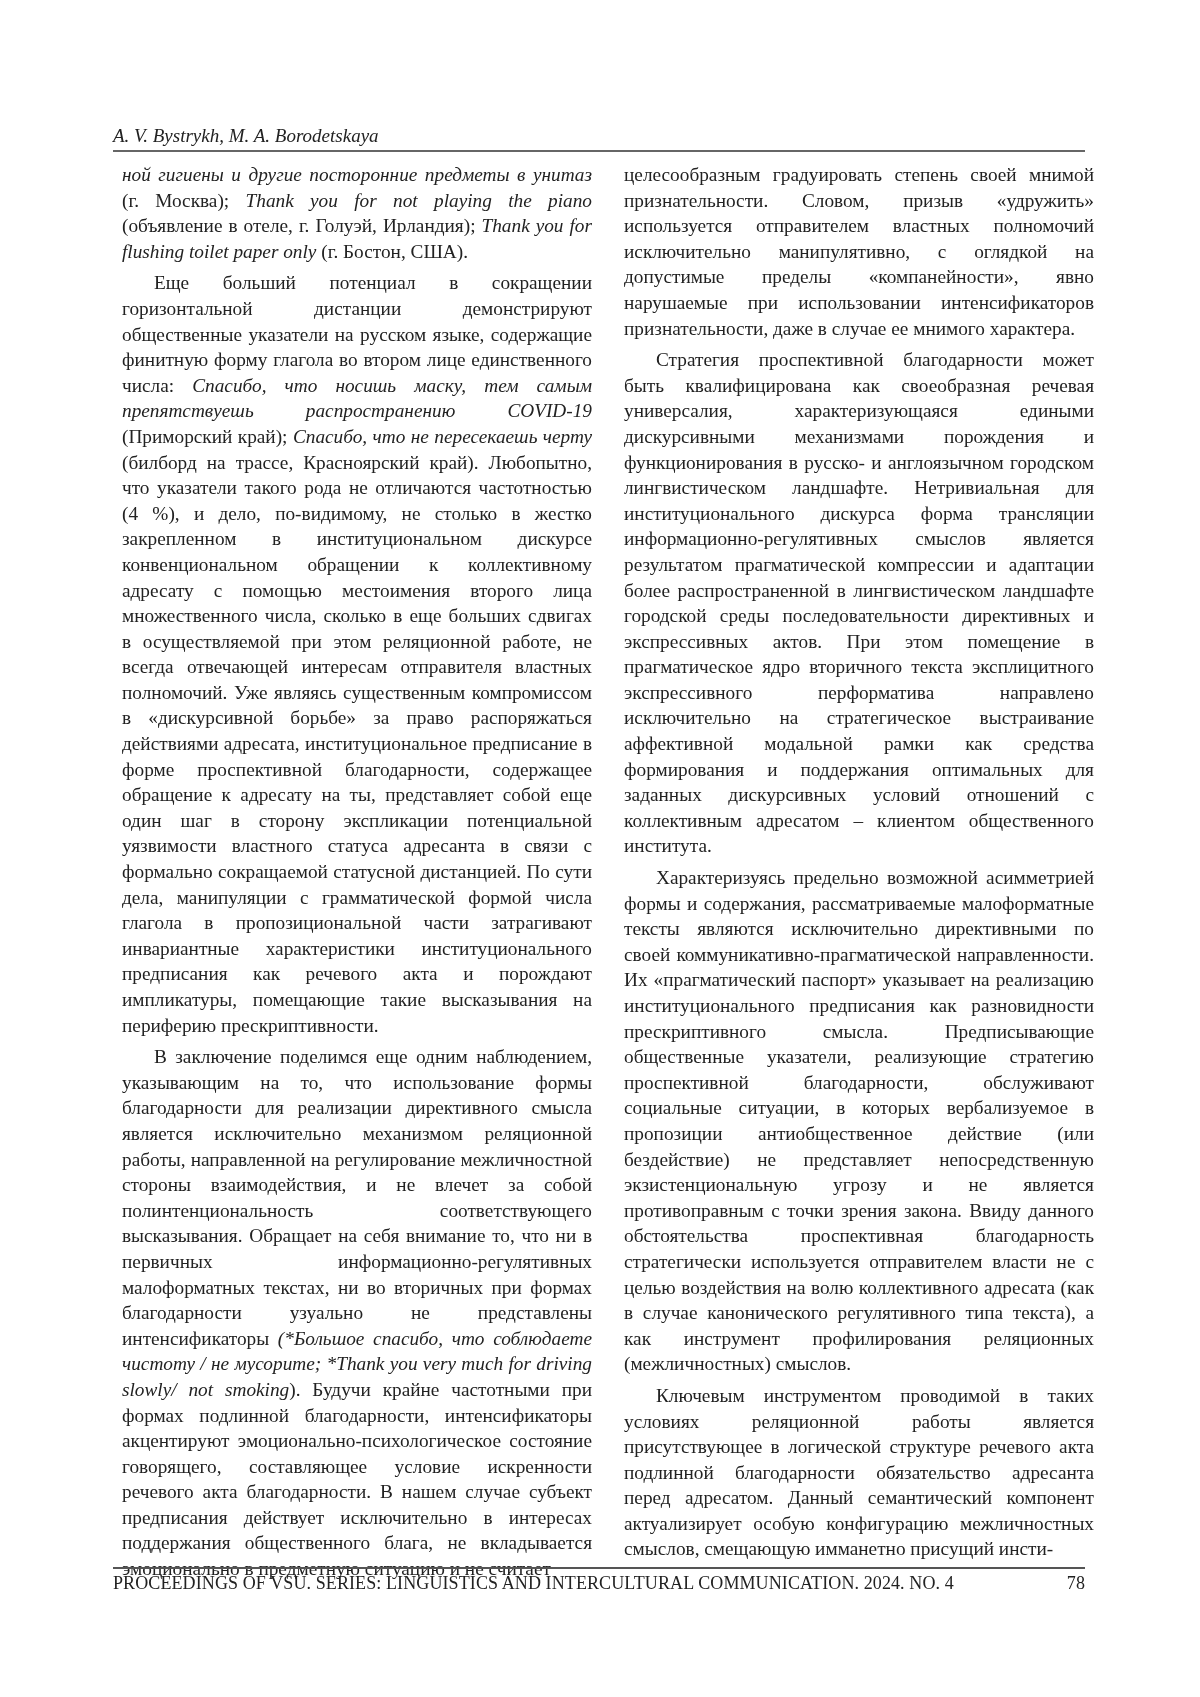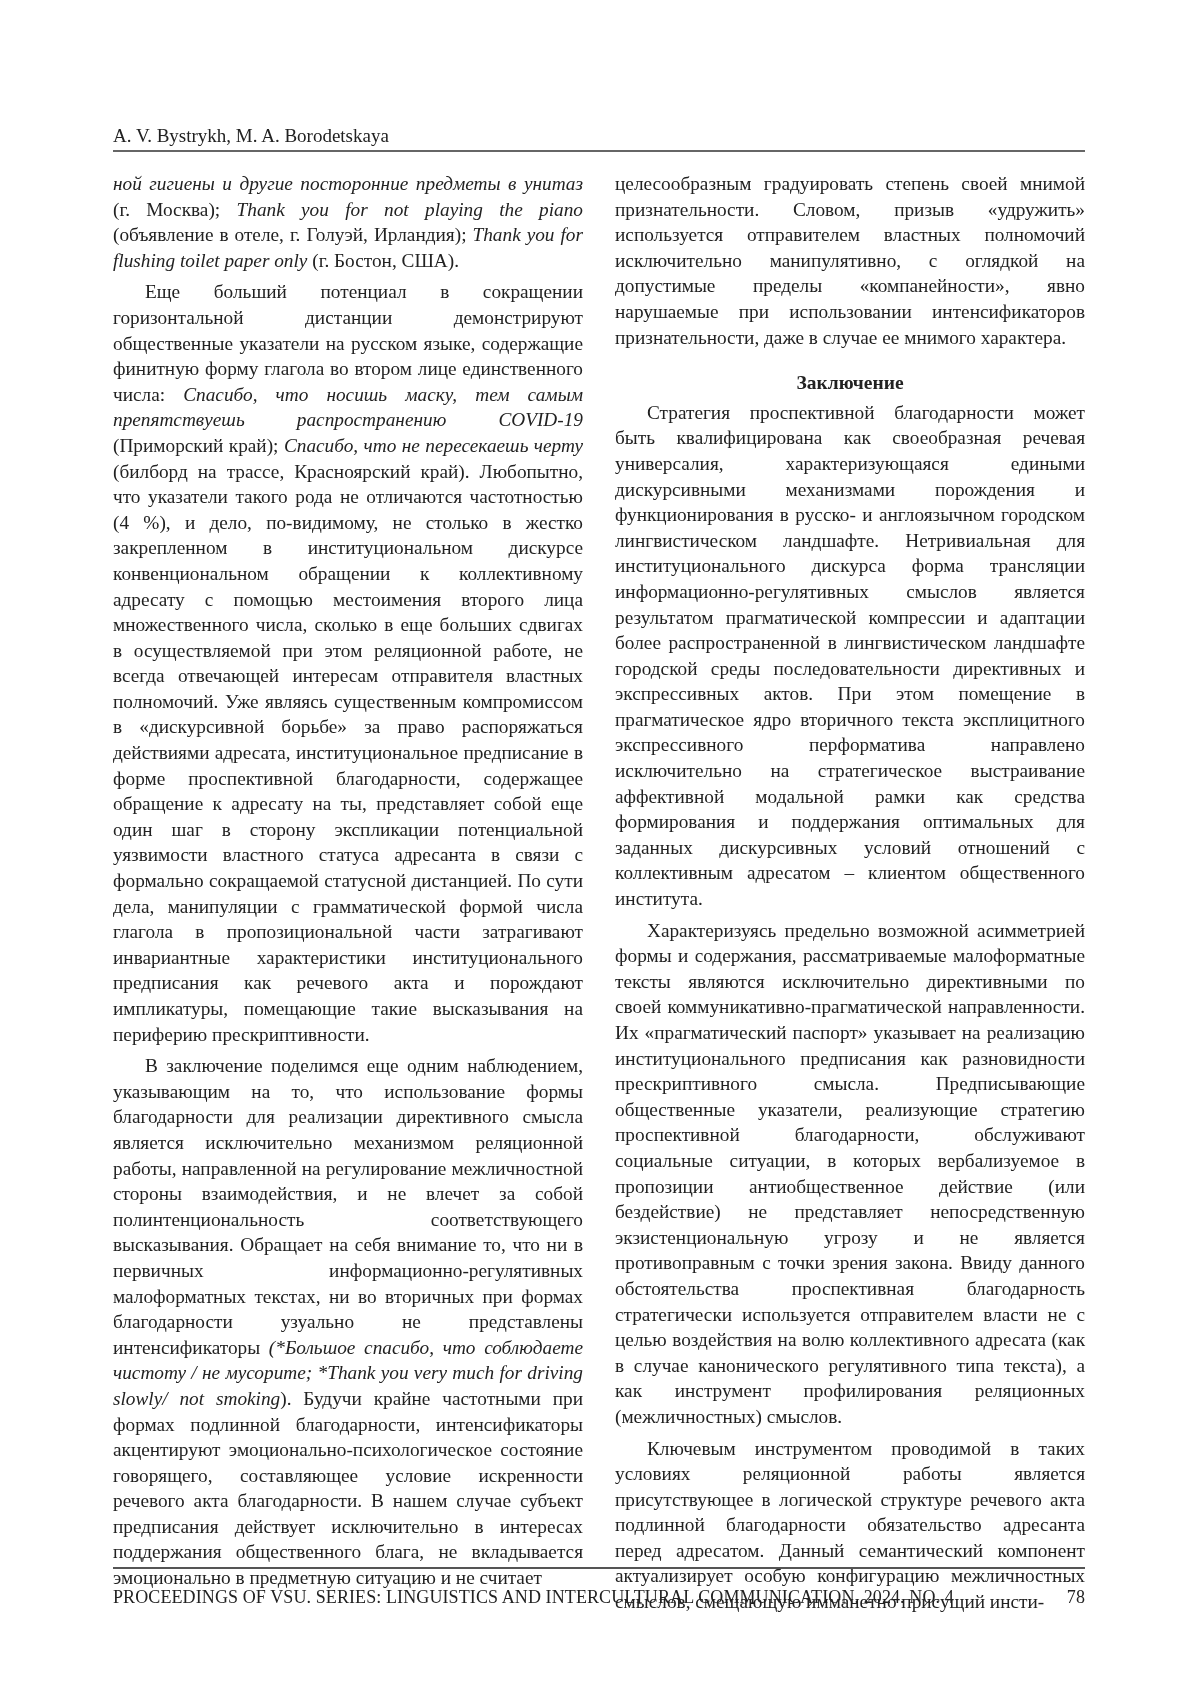--- a/index.html
+++ b/index.html
@@ -1,52 +1,51 @@
 <!DOCTYPE html>
 <html><head>
 <meta charset="utf-8">
 <style>
   html, body { margin: 0; padding: 0; background: #ffffff; }
   body { width: 1200px; height: 1697px; position: relative; overflow: hidden;
          font-family: "Liberation Serif", "DejaVu Serif", serif; color: #222; }
   .header { position: absolute; left: 113px; top: 122px; width: 972px; height: 30px;
             border-bottom: 2px solid #666; display: flex; justify-content: space-between;
             align-items: flex-end; font-size: 19px; padding-bottom: 3px; box-sizing: border-box; }
-  .header .authors { }
+  .header .authors { font-style: italic; }
   .header .title-run b { font-style: italic; font-weight: bold; }
   .header .title-run i { font-style: italic; font-weight: normal; }
-  .col { position: absolute; top: 171px; width: 470px; font-size: 19.3px; line-height: 25.6px;
-         text-align: justify; hyphens: manual; }
+  .col { position: absolute; top: 162px; width: 470px; font-size: 19.3px; line-height: 25.6px;
+         text-align: justify; hyphens: manual; margin-left: 9px; }
   .col.left { left: 113px; }
   .col.right { left: 615px; }
   .col p { margin: 0; text-indent: 0; }
   .col p.indent { text-indent: 32px; }
   .col p + p { margin-top: 6px; }
   .col i { font-style: italic; }
   .section-heading { text-align: center; font-weight: bold; margin: 20px 0 4px 0; font-size: 19.5px; }
   .footer { position: absolute; left: 113px; top: 1567px; width: 972px; border-top: 2px solid #555;
-            font-size: 18px; padding-top: 18px; display: flex; justify-content: space-between; letter-spacing: 0.1px; }
+            font-size: 18px; padding-top: 4px; display: flex; justify-content: space-between; letter-spacing: 0.1px; }
   .footer .journal { text-transform: uppercase; }
 </style>
 </head>
 <body>
 
 <div class="header">
   <span class="authors">A. V. Bystrykh, M. A. Borodetskaya</span>
 </div>
 
 <div class="col left">
   <p><i>ной гигиены и другие посторонние предметы в унитаз</i><span> (г. Москва); </span><i>Thank you for not playing the piano</i><span> (объявление в отеле, г. Голуэй, Ирландия); </span><i>Thank you for flushing toilet paper only</i><span> (г. Бостон, США).</span></p>
   <p class="indent"><span>Еще больший потенциал в сокращении горизонтальной дистанции демонстрируют общественные указатели на русском языке, содержащие финитную форму глагола во втором лице единственного числа: </span><i>Спасибо, что носишь маску, тем самым препятствуешь распространению COVID-19</i><span> (Приморский край); </span><i>Спасибо, что не пересекаешь черту</i><span> (билборд на трассе, Красноярский край). Любопытно, что указатели такого рода не отличаются частотностью (4 %), и дело, по-видимому, не столько в жестко закрепленном в институциональном дискурсе конвенциональном обращении к коллективному адресату с помощью местоимения второго лица множественного числа, сколько в еще больших сдвигах в осуществляемой при этом реляционной работе, не всегда отвечающей интересам отправителя властных полномочий. Уже являясь существенным компромиссом в «дискурсивной борьбе» за право распоряжаться действиями адресата, институциональное предписание в форме проспективной благодарности, содержащее обращение к адресату на ты, представляет собой еще один шаг в сторону экспликации потенциальной уязвимости властного статуса адресанта в связи с формально сокращаемой статусной дистанцией. По сути дела, манипуляции с грамматической формой числа глагола в пропозициональной части затрагивают инвариантные характеристики институционального предписания как речевого акта и порождают импликатуры, помещающие такие высказывания на периферию прескриптивности.</span></p>
   <p class="indent"><span>В заключение поделимся еще одним наблюдением, указывающим на то, что использование формы благодарности для реализации директивного смысла является исключительно механизмом реляционной работы, направленной на регулирование межличностной стороны взаимодействия, и не влечет за собой полинтенциональность соответствующего высказывания. Обращает на себя внимание то, что ни в первичных информационно-регулятивных малоформатных текстах, ни во вторичных при формах благодарности узуально не представлены интенсификаторы </span><i>(*Большое спасибо, что соблюдаете чистоту / не мусорите; *Thank you very much for driving slowly/ not smoking</i><span>). Будучи крайне частотными при формах подлинной благодарности, интенсификаторы акцентируют эмоционально-психологическое состояние говорящего, составляющее условие искренности речевого акта благодарности. В нашем случае субъект предписания действует исключительно в интересах поддержания общественного блага, не вкладывается эмоционально в предметную ситуацию и не считает</span></p>
 </div>
 
 <div class="col right">
   <p>целесообразным градуировать степень своей мнимой признательности. Словом, призыв «удружить» используется отправителем властных полномочий исключительно манипулятивно, с оглядкой на допустимые пределы «компанейности», явно нарушаемые при использовании интенсификаторов признательности, даже в случае ее мнимого характера.</p>
-  <div class="section-heading">Заключение</div>
   <p class="indent">Стратегия проспективной благодарности может быть квалифицирована как своеобразная речевая универсалия, характеризующаяся едиными дискурсивными механизмами порождения и функционирования в русско- и англоязычном городском лингвистическом ландшафте. Нетривиальная для институционального дискурса форма трансляции информационно-регулятивных смыслов является результатом прагматической компрессии и адаптации более распространенной в лингвистическом ландшафте городской среды последовательности директивных и экспрессивных актов. При этом помещение в прагматическое ядро вторичного текста эксплицитного экспрессивного перформатива направлено исключительно на стратегическое выстраивание аффективной модальной рамки как средства формирования и поддержания оптимальных для заданных дискурсивных условий отношений с коллективным адресатом – клиентом общественного института.</p>
   <p class="indent">Характеризуясь предельно возможной асимметрией формы и содержания, рассматриваемые малоформатные тексты являются исключительно директивными по своей коммуникативно-прагматической направленности. Их «прагматический паспорт» указывает на реализацию институционального предписания как разновидности прескриптивного смысла. Предписывающие общественные указатели, реализующие стратегию проспективной благодарности, обслуживают социальные ситуации, в которых вербализуемое в пропозиции антиобщественное действие (или бездействие) не представляет непосредственную экзистенциональную угрозу и не является противоправным с точки зрения закона. Ввиду данного обстоятельства проспективная благодарность стратегически используется отправителем власти не с целью воздействия на волю коллективного адресата (как в случае канонического регулятивного типа текста), а как инструмент профилирования реляционных (межличностных) смыслов.</p>
   <p class="indent">Ключевым инструментом проводимой в таких условиях реляционной работы является присутствующее в логической структуре речевого акта подлинной благодарности обязательство адресанта перед адресатом. Данный семантический компонент актуализирует особую конфигурацию межличностных смыслов, смещающую имманетно присущий инсти-</p>
 </div>
 
 <div class="footer">
   <span class="journal">PROCEEDINGS OF VSU. SERIES: LINGUISTICS AND INTERCULTURAL COMMUNICATION. 2024. No. 4</span>
   <span>78</span>
 </div>
 

